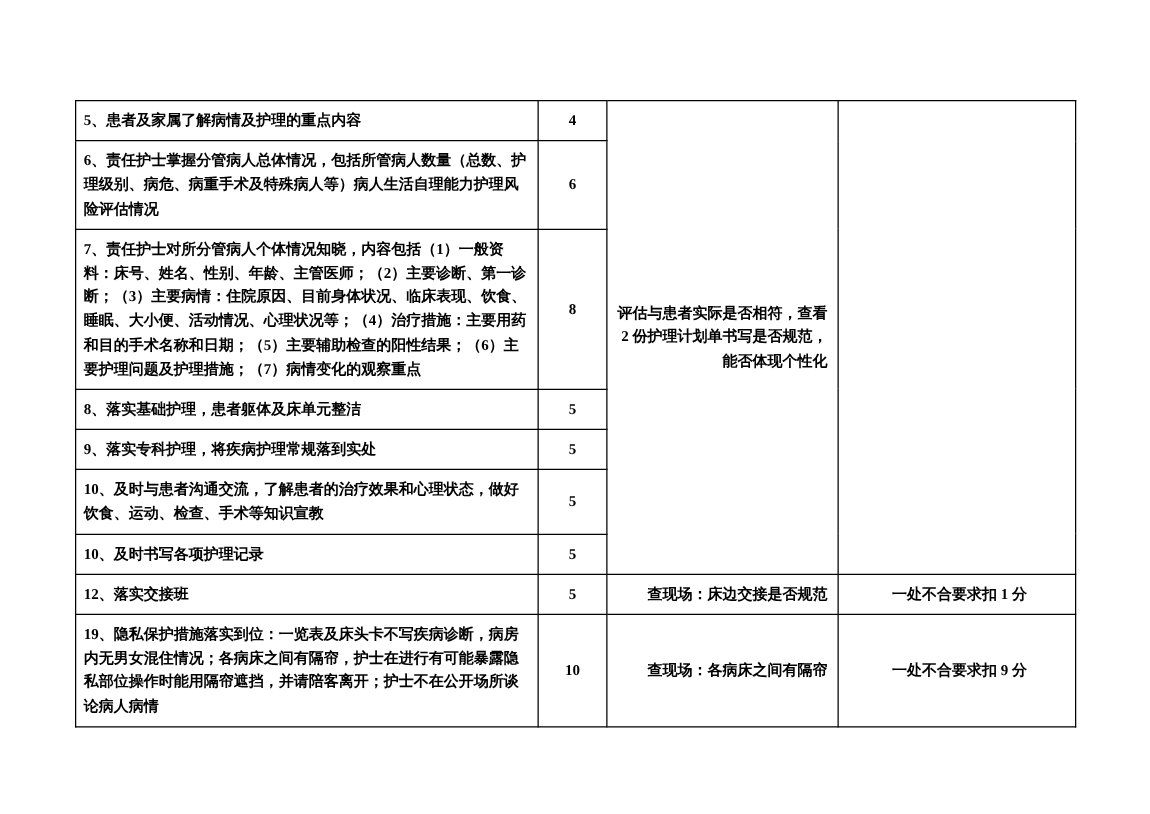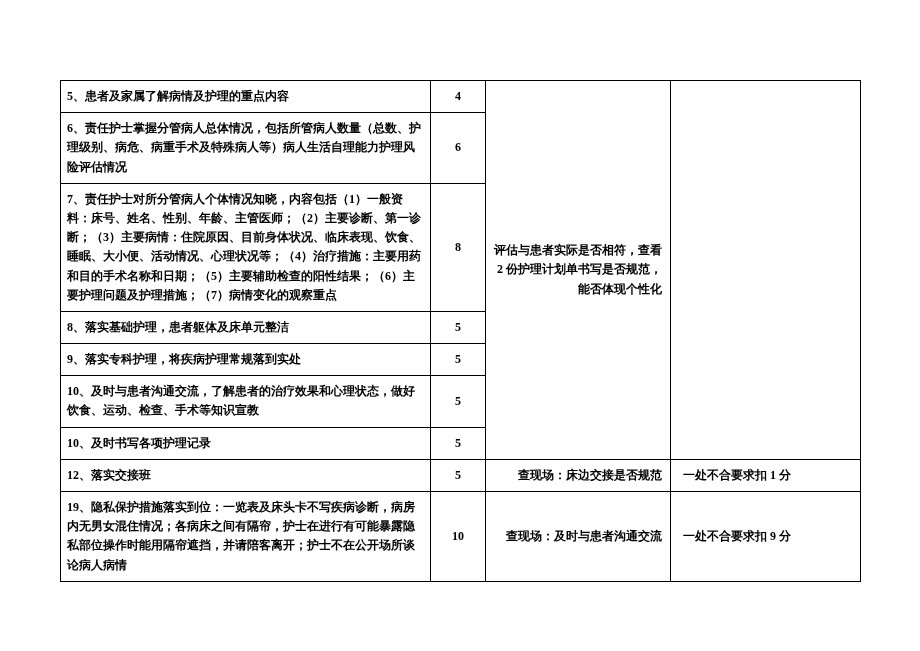--- a/index.html
+++ b/index.html
@@ -46,21 +46,21 @@
       width: 55px;
       text-align: center;
     }
     .col-method {
       width: 185px;
       text-align: right;
       padding-left: 8px;
     }
     .col-deduct {
       width: 190px;
-      text-align: left;
+      text-align: center;
       padding-left: 12px;
     }
   </style>
 </head>
 <body>
 
 <div class="page">
   <table>
     <colgroup>
       <col class="col-item">
@@ -101,18 +101,18 @@
       </tr>
       <tr>
         <td class="col-item">12、落实交接班</td>
         <td class="col-score">5</td>
         <td class="col-method">查现场：床边交接是否规范</td>
         <td class="col-deduct">一处不合要求扣 1 分</td>
       </tr>
       <tr>
         <td class="col-item">19、隐私保护措施落实到位：一览表及床头卡不写疾病诊断，病房内无男女混住情况；各病床之间有隔帘，护士在进行有可能暴露隐私部位操作时能用隔帘遮挡，并请陪客离开；护士不在公开场所谈论病人病情</td>
         <td class="col-score">10</td>
-        <td class="col-method">查现场：及时与患者沟通交流</td>
+        <td class="col-method">查现场：各病床之间有隔帘</td>
         <td class="col-deduct">一处不合要求扣 9 分</td>
       </tr>
     </tbody>
   </table>
 </div>
 
 </body></html>

